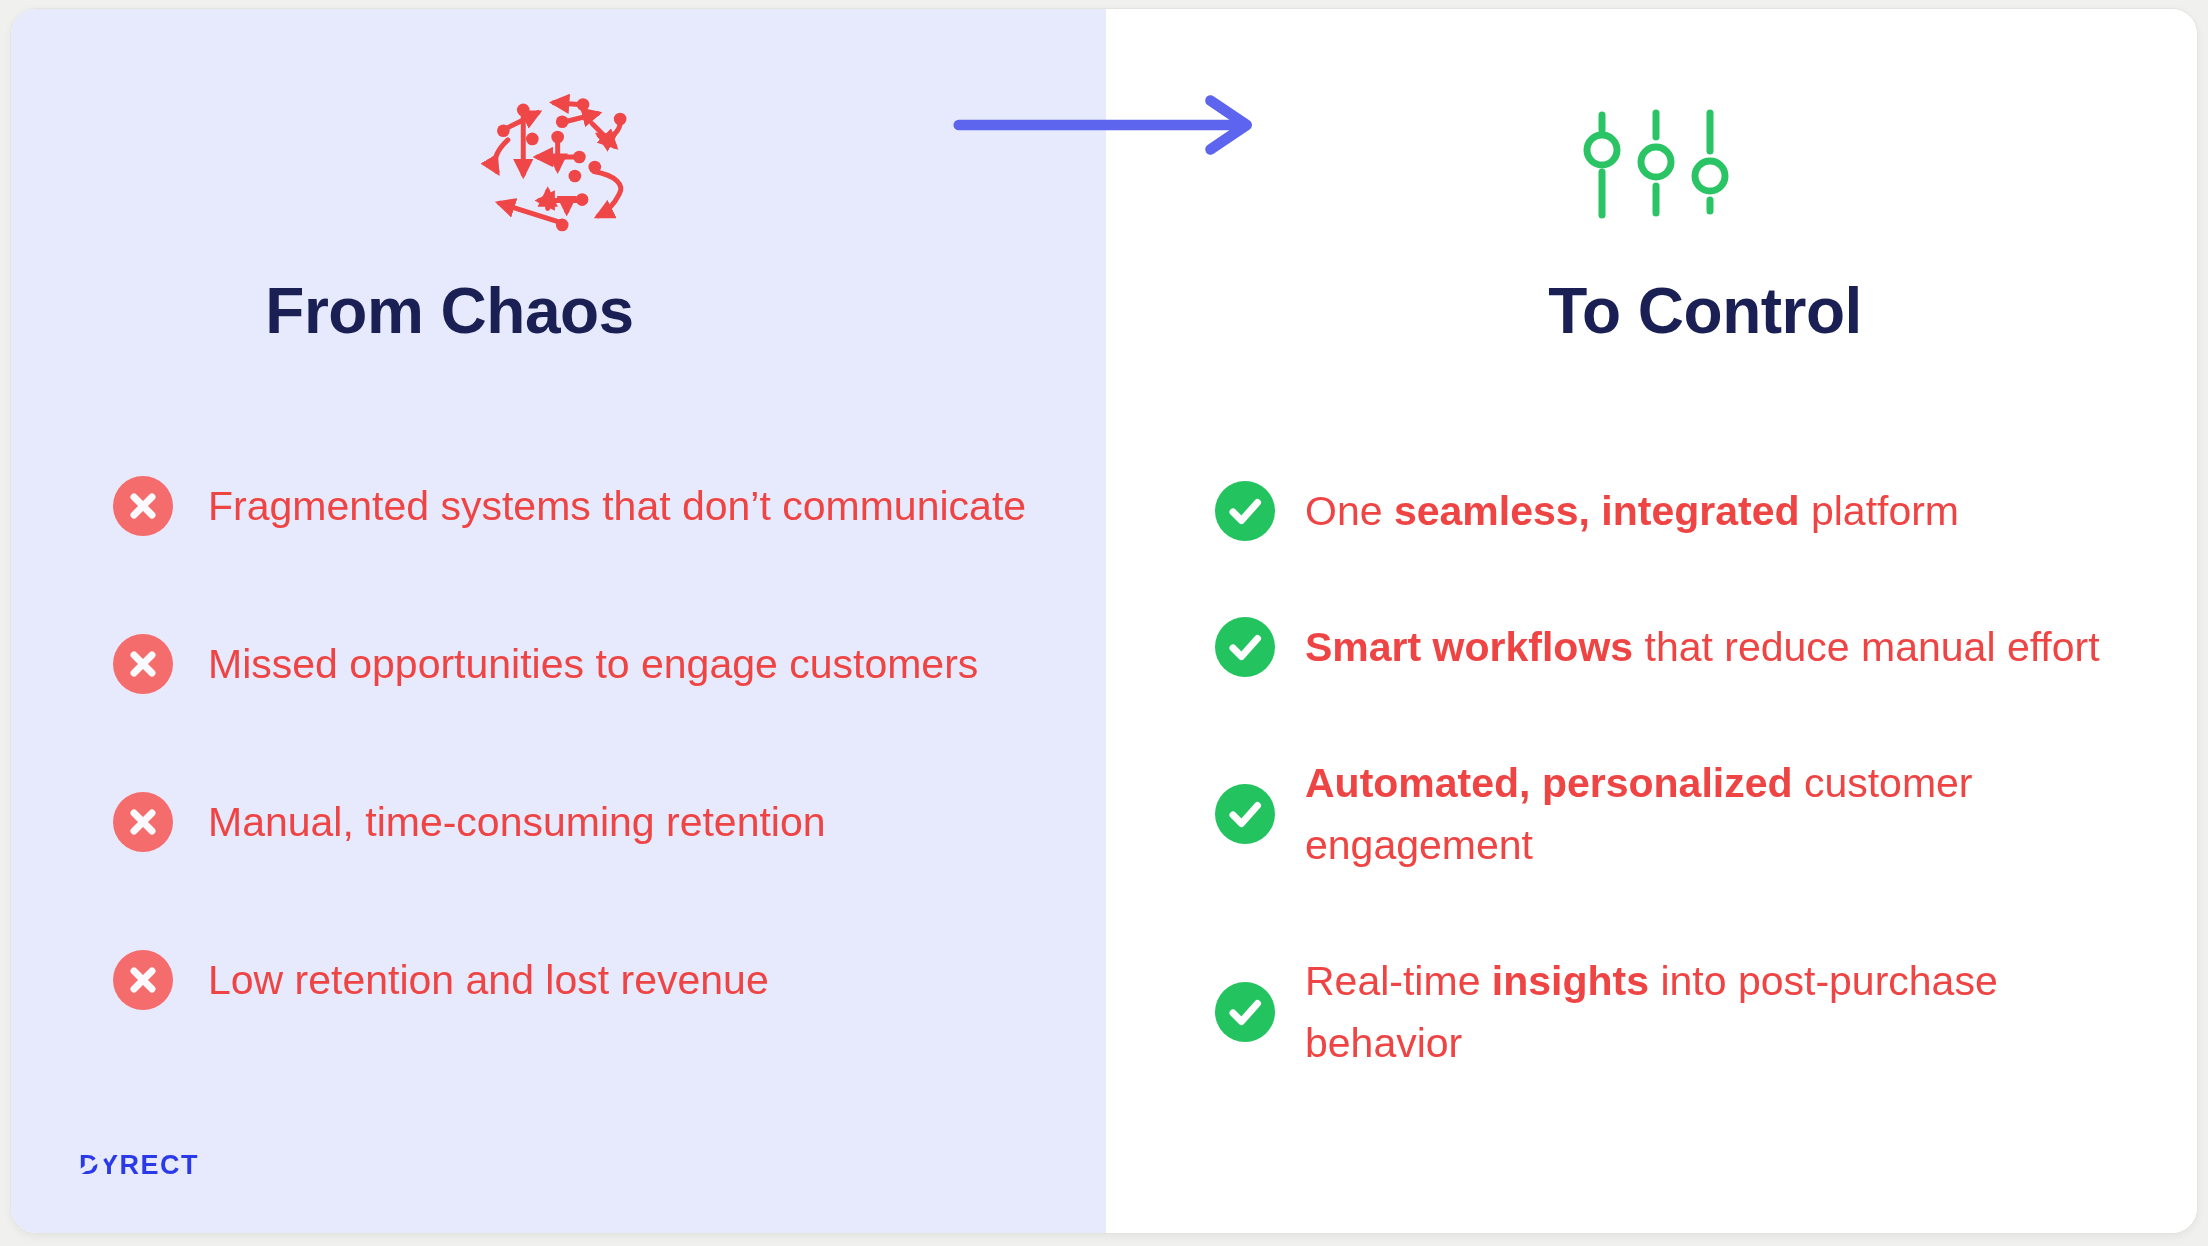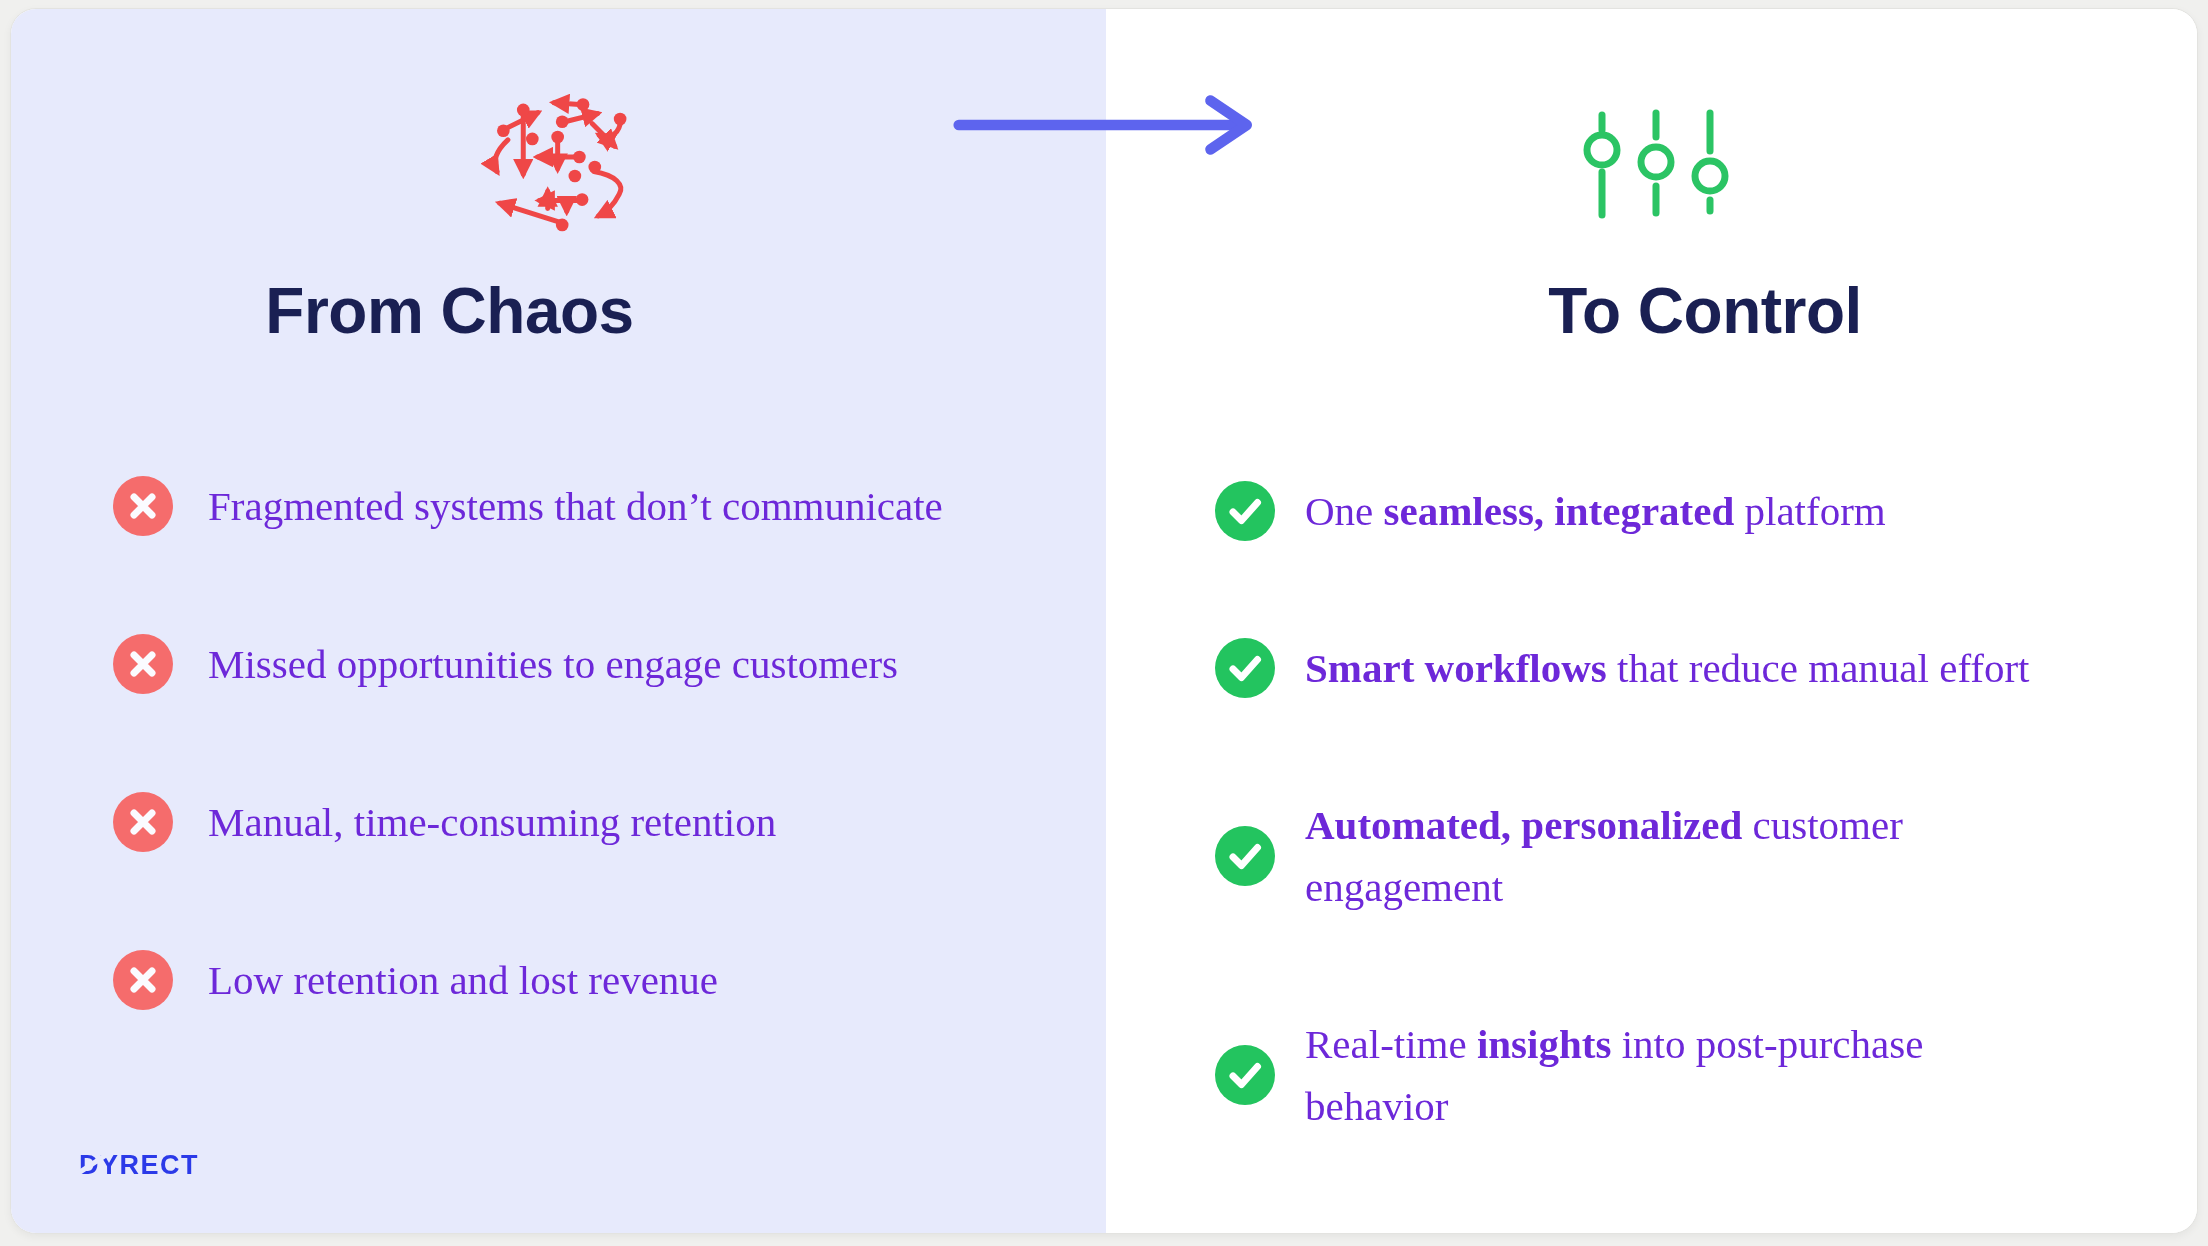--- a/index.html
+++ b/index.html
@@ -26,28 +26,27 @@
   .title{
     position:absolute;top:266px;margin:0;text-align:center;
     font-size:64px;line-height:72px;font-weight:700;color:#1a2053;
     letter-spacing:-0.5px;
   }
   .title-left{left:0;width:877px;}
   .title-right{left:1095px;width:1198px;}
 
   .list{position:absolute;display:flex;flex-direction:column;}
   .list-left{left:102px;top:466px;gap:96px;}
-  .list-right{left:1204px;top:471px;gap:95px;}
+  .list-right{left:1204px;top:471px;gap:74px;}
   .row{display:flex;align-items:center;}
   .bullet{flex:0 0 auto;width:60px;height:60px;display:block;}
   .bullet svg{display:block;width:60px;height:60px;}
   .itemtext{
-    font-size:41px;line-height:62px;color:#6d28d9;white-space:nowrap;
+    font-size:41px;line-height:62px;color:#ef4444;white-space:nowrap;
     font-weight:400;
-    font-family:Liberation Serif, serif;
   }
   .list-left .itemtext{margin-left:35px;}
   .list-right .itemtext{margin-left:30px;}
   .itemtext b{font-weight:700;}
 
   .logo{
     position:absolute;left:68px;top:1136px;
     font-size:27px;line-height:40px;font-weight:700;letter-spacing:1.5px;
     color:#2b3ae8;
   }

